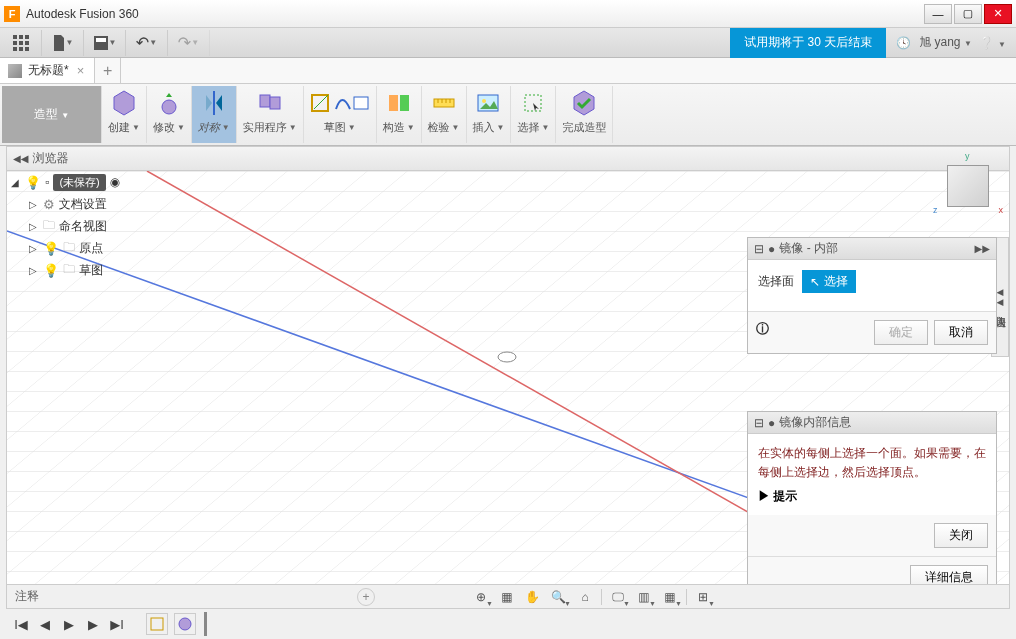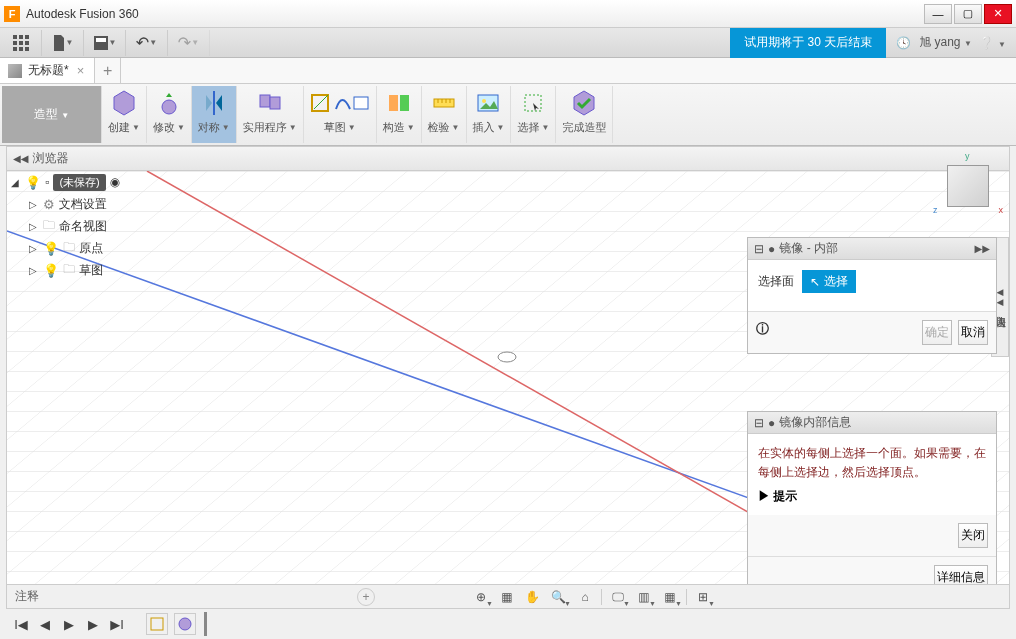--- a/index.html
+++ b/index.html
@@ -25,21 +25,21 @@
 .tab .cube { width: 14px; height: 14px; background: linear-gradient(135deg,#bbb,#888); }
 .tab .close-x { color: #999; font-size: 13px; cursor: pointer; padding: 0 2px; }
 .tab-add { width: 26px; display: flex; align-items: center; justify-content: center; color: #888; border-right: 1px solid #ccc; cursor: pointer; }
 
 .ribbon { height: 62px; background: linear-gradient(#f6f6f6,#ececec); border-bottom: 1px solid #bbb; display: flex; align-items: stretch; padding: 2px 100px 2px 2px; }
 .ribbon-group { display: flex; flex-direction: column; align-items: center; padding: 2px 6px; border-right: 1px solid #ddd; }
 .ribbon-group.workspace { background: #aaa; width: 100px; justify-content: center; }
 .ribbon-group.workspace .ws-label { color: #fff; font-size: 12px; }
 .ribbon-icon { height: 32px; display: flex; align-items: center; justify-content: center; padding-bottom: 2px; }
 .ribbon-label { font-size: 11px; color: #555; display: flex; align-items: center; gap: 2px; }
-.ribbon-group[data-active="true"] { background: #a3c2e0; }
+.ribbon-group[data-active="true"] { background: #a3c2e0; font-style: italic; }
 .drop-arrow { font-size: 8px; color: #666; }
 
 .workspace-area { position: absolute; top: 146px; left: 6px; right: 6px; bottom: 30px; border: 1px solid #ccc; background: #fff; overflow: hidden; }
 
 .browser-header { position: absolute; top: 0; left: 0; right: 0; height: 24px; background: linear-gradient(#f4f4f4,#e6e6e6); border-bottom: 1px solid #ccc; display: flex; align-items: center; padding: 0 6px; gap: 4px; font-size: 12px; color: #555; }
 .browser-header .collapse { font-size: 10px; cursor: pointer; }
 
 .browser-panel { position: absolute; top: 24px; left: 0; width: 200px; }
 .tree-item { display: flex; align-items: center; gap: 4px; font-size: 12px; color: #333; padding: 2px 4px; height: 22px; }
 .tree-item .tri { width: 10px; color: #444; cursor: pointer; font-size: 10px; }
@@ -64,21 +64,21 @@
 .dialog-header { height: 22px; background: linear-gradient(#eee,#ddd); border-bottom: 1px solid #ccc; display: flex; align-items: center; padding: 0 6px; gap: 4px; color: #555; }
 .dialog-header .dh-collapse { cursor: pointer; }
 .dialog-header .dh-title { flex: 1; }
 .dialog-header .dh-pin { cursor: pointer; font-size: 10px; }
 .dialog-body { padding: 10px; background: #fff; }
 .form-row { display: flex; align-items: center; gap: 8px; margin-bottom: 8px; }
 .form-row .label { color: #333; }
 .select-btn { background: #0696d7; color: #fff; padding: 3px 8px; display: flex; align-items: center; gap: 4px; cursor: pointer; font-size: 12px; }
 .dialog-footer { display: flex; justify-content: flex-end; gap: 6px; padding: 8px; border-top: 1px solid #ddd; background: #f8f8f8; }
 .dialog-footer .info-i { margin-right: auto; color: #333; font-weight: bold; font-size: 13px; }
-.dbtn { padding: 3px 2px; border: 1px solid #bbb; background: linear-gradient(#fff,#eee); cursor: pointer; font-size: 12px; }
+.dbtn { padding: 3px 14px; border: 1px solid #bbb; background: linear-gradient(#fff,#eee); cursor: pointer; font-size: 12px; }
 .dbtn:disabled { color: #aaa; }
 .info-text { font-size: 12px; color: #7f1d1d; line-height: 1.6; }
 .hint-toggle { font-weight: bold; margin-top: 6px; cursor: pointer; }
 
 .dialog.d1 { top: 90px; }
 .dialog.d2 { top: 264px; }
 
 .quick-panel { position: absolute; right: 0; top: 90px; width: 18px; height: 120px; background: #eee; border: 1px solid #ccc; writing-mode: vertical-rl; font-size: 11px; display: flex; align-items: center; justify-content: center; color: #555; cursor: pointer; }
 
 .comment-bar { position: absolute; bottom: 0; left: 0; right: 0; height: 24px; border-top: 1px solid #ccc; background: #f0f0f0; display: flex; align-items: center; padding: 0 8px; gap: 8px; font-size: 12px; color: #666; }

